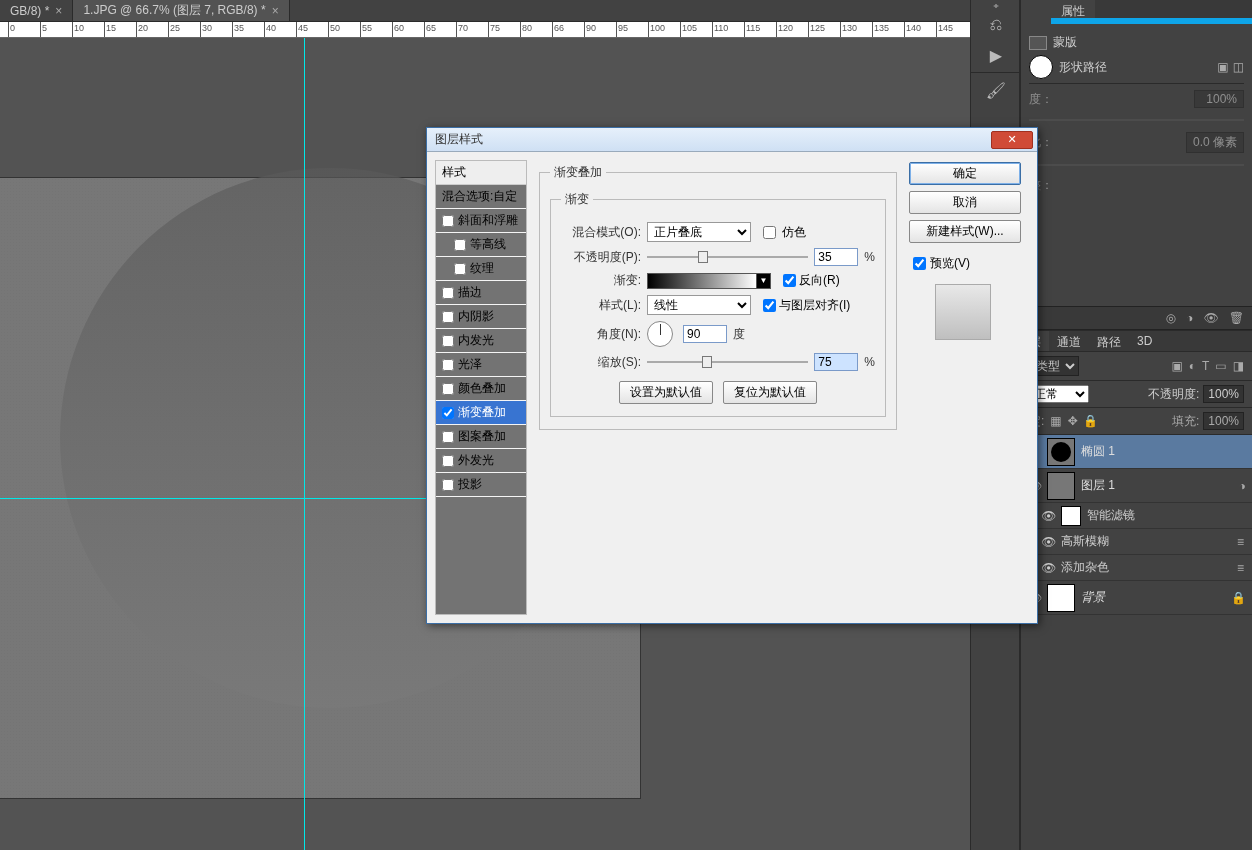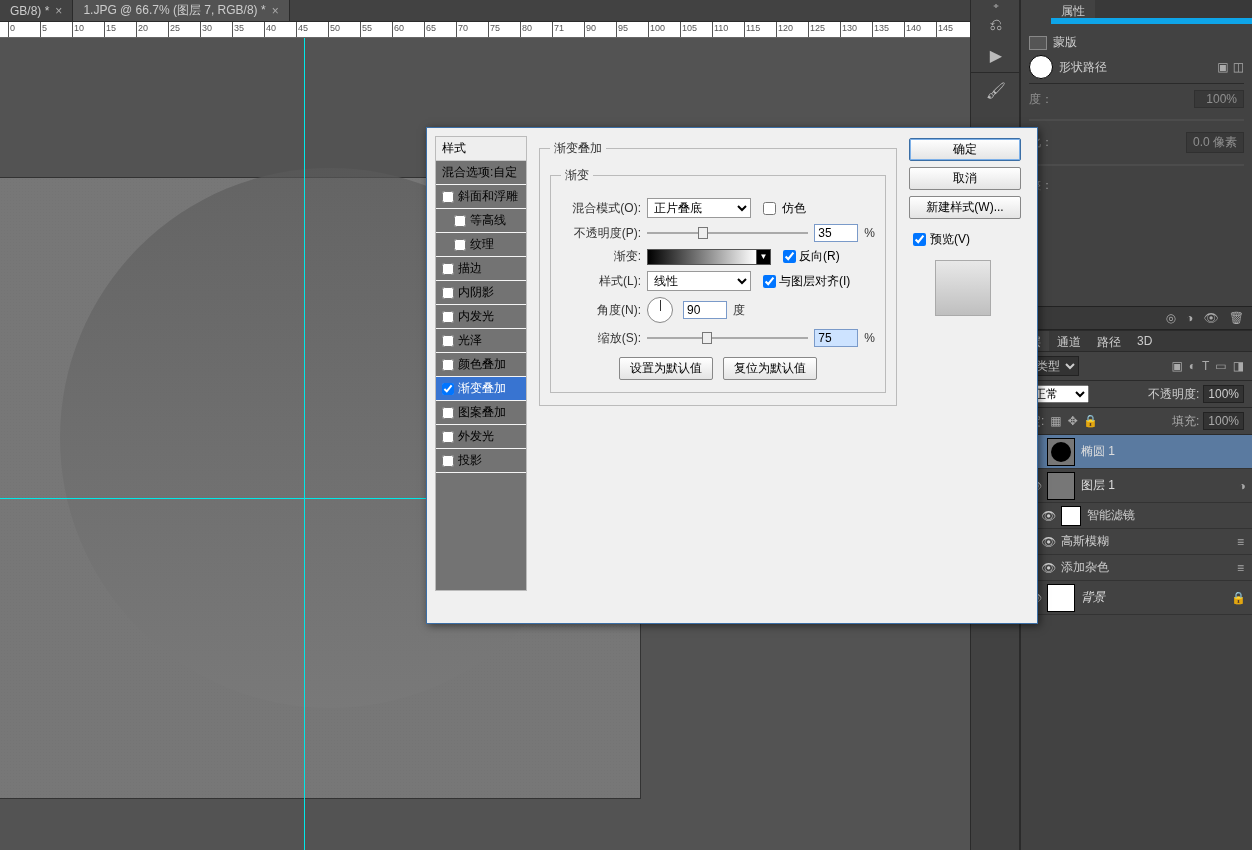--- a/index.html
+++ b/index.html
@@ -159,21 +159,21 @@
       <div class="num" style="left: 394px;">60</div>
       <div class="tick" style="left: 424px;"></div>
       <div class="num" style="left: 426px;">65</div>
       <div class="tick" style="left: 456px;"></div>
       <div class="num" style="left: 458px;">70</div>
       <div class="tick" style="left: 488px;"></div>
       <div class="num" style="left: 490px;">75</div>
       <div class="tick" style="left: 520px;"></div>
       <div class="num" style="left: 522px;">80</div>
       <div class="tick" style="left: 552px;"></div>
-      <div class="num" style="left: 554px;">71</div>
+      <div class="num" style="left: 554px;">66</div>
       <div class="tick" style="left: 584px;"></div>
       <div class="num" style="left: 586px;">90</div>
       <div class="tick" style="left: 616px;"></div>
       <div class="num" style="left: 618px;">95</div>
       <div class="tick" style="left: 648px;"></div>
       <div class="num" style="left: 650px;">100</div>
       <div class="tick" style="left: 680px;"></div>
       <div class="num" style="left: 682px;">105</div>
       <div class="tick" style="left: 712px;"></div>
       <div class="num" style="left: 714px;">110</div>
@@ -320,20 +320,24 @@
     <div class="layer-row">
       <span class="eye">👁</span>
       <span class="th white"></span>
       <span class="nm" style="font-style:italic;">背景</span>
       <span style="margin-left:auto;color:#aaa;">🔒</span>
     </div>
   </div>
 </div>
 
 <div class="dialog">
+  <div class="dlg-title">
+    <span class="ttl">图层样式</span>
+    <span class="dlg-close">✕</span>
+  </div>
   <div class="dlg-body">
     <div class="style-list">
       <div class="hdr">样式</div>
       <div class="item">混合选项:自定</div>
       <div id="style-items">
           <div class="item">
             <input type="checkbox" style="">
             <span>斜面和浮雕</span>
           </div>
           <div class="item sub">

